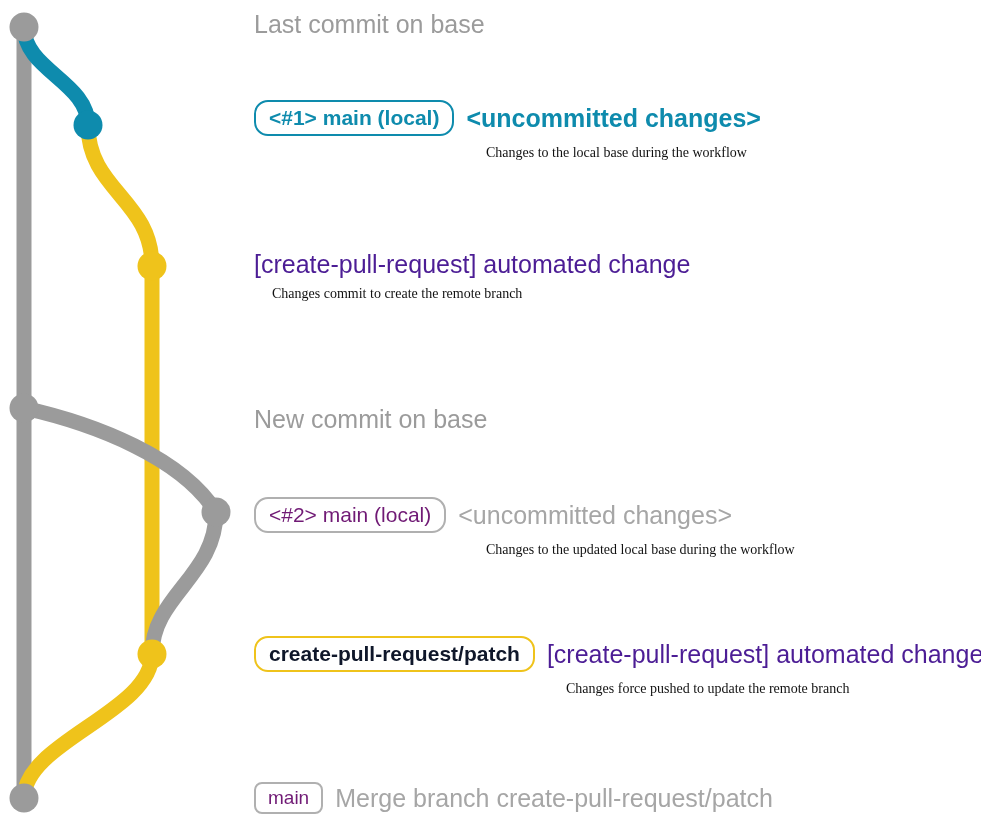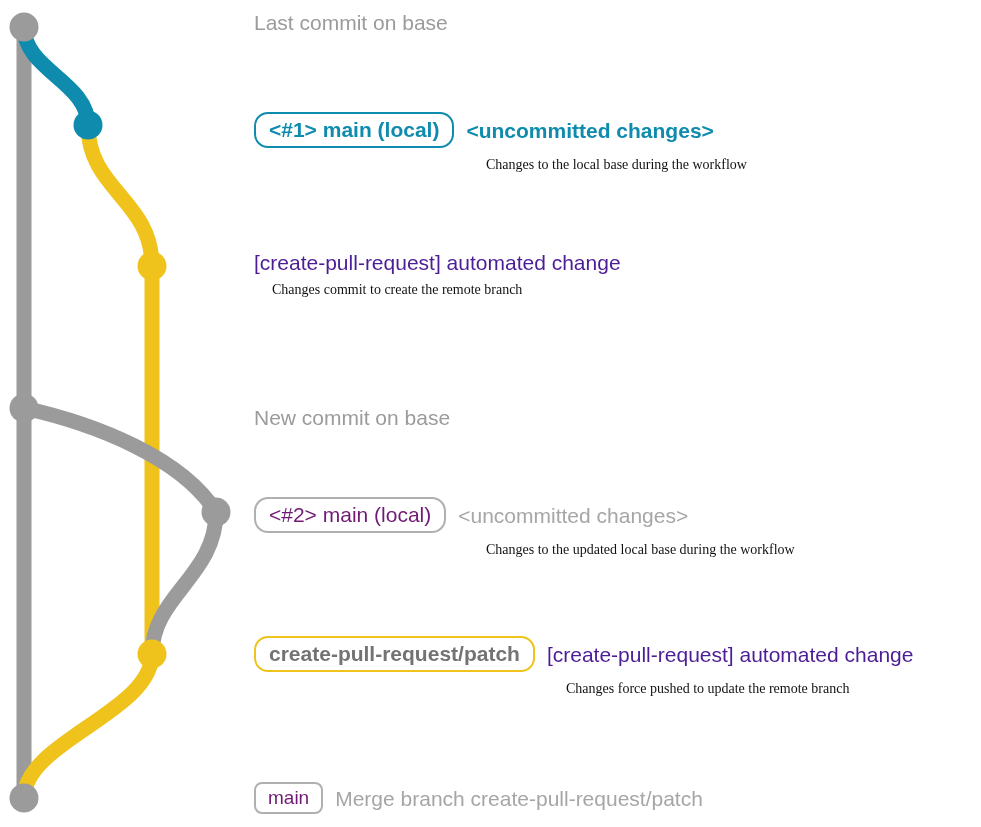--- a/index.html
+++ b/index.html
@@ -51,34 +51,34 @@
     background: #ffffff;
     margin-right: 12px;
   }
   .badge.teal {
     border-color: #0e8bad;
     color: #0e8bad;
     font-weight: bold;
   }
   .badge.yellow {
     border-color: #efc31b;
-    color: #737373;
+    color: #0f172a;
     font-weight: bold;
   }
   .badge.gray {
     border-color: #b0b0b0;
     color: #701a75;
   }
   .badge.small {
     font-size: 19px;
     border-radius: 8px;
     padding: 4px 12px 5px 12px;
   }
   .subject {
-    font-size: 21px;
+    font-size: 25px;
     line-height: 1;
     white-space: nowrap;
   }
   .subject.gray {
     color: #9b9b9b;
   }
   .subject.teal {
     color: #0e8bad;
     font-weight: bold;
   }
@@ -127,21 +127,21 @@
   </svg>
 
   <div class="rows">
 
     <div class="row" style="top:12px">
       <div class="row-head">
         <span class="subject gray">Last commit on base</span>
       </div>
     </div>
 
-    <div class="row" style="top:112px">
+    <div class="row" style="top:100px">
       <div class="row-head">
         <span class="badge teal">&lt;#1&gt; main (local)</span>
         <span class="subject teal">&lt;uncommitted changes&gt;</span>
       </div>
       <div class="desc" style="margin-left:232px">Changes to the local base during the workflow</div>
     </div>
 
     <div class="row" style="top:252px">
       <div class="row-head">
         <span class="subject yellow">[create-pull-request] automated change</span>

